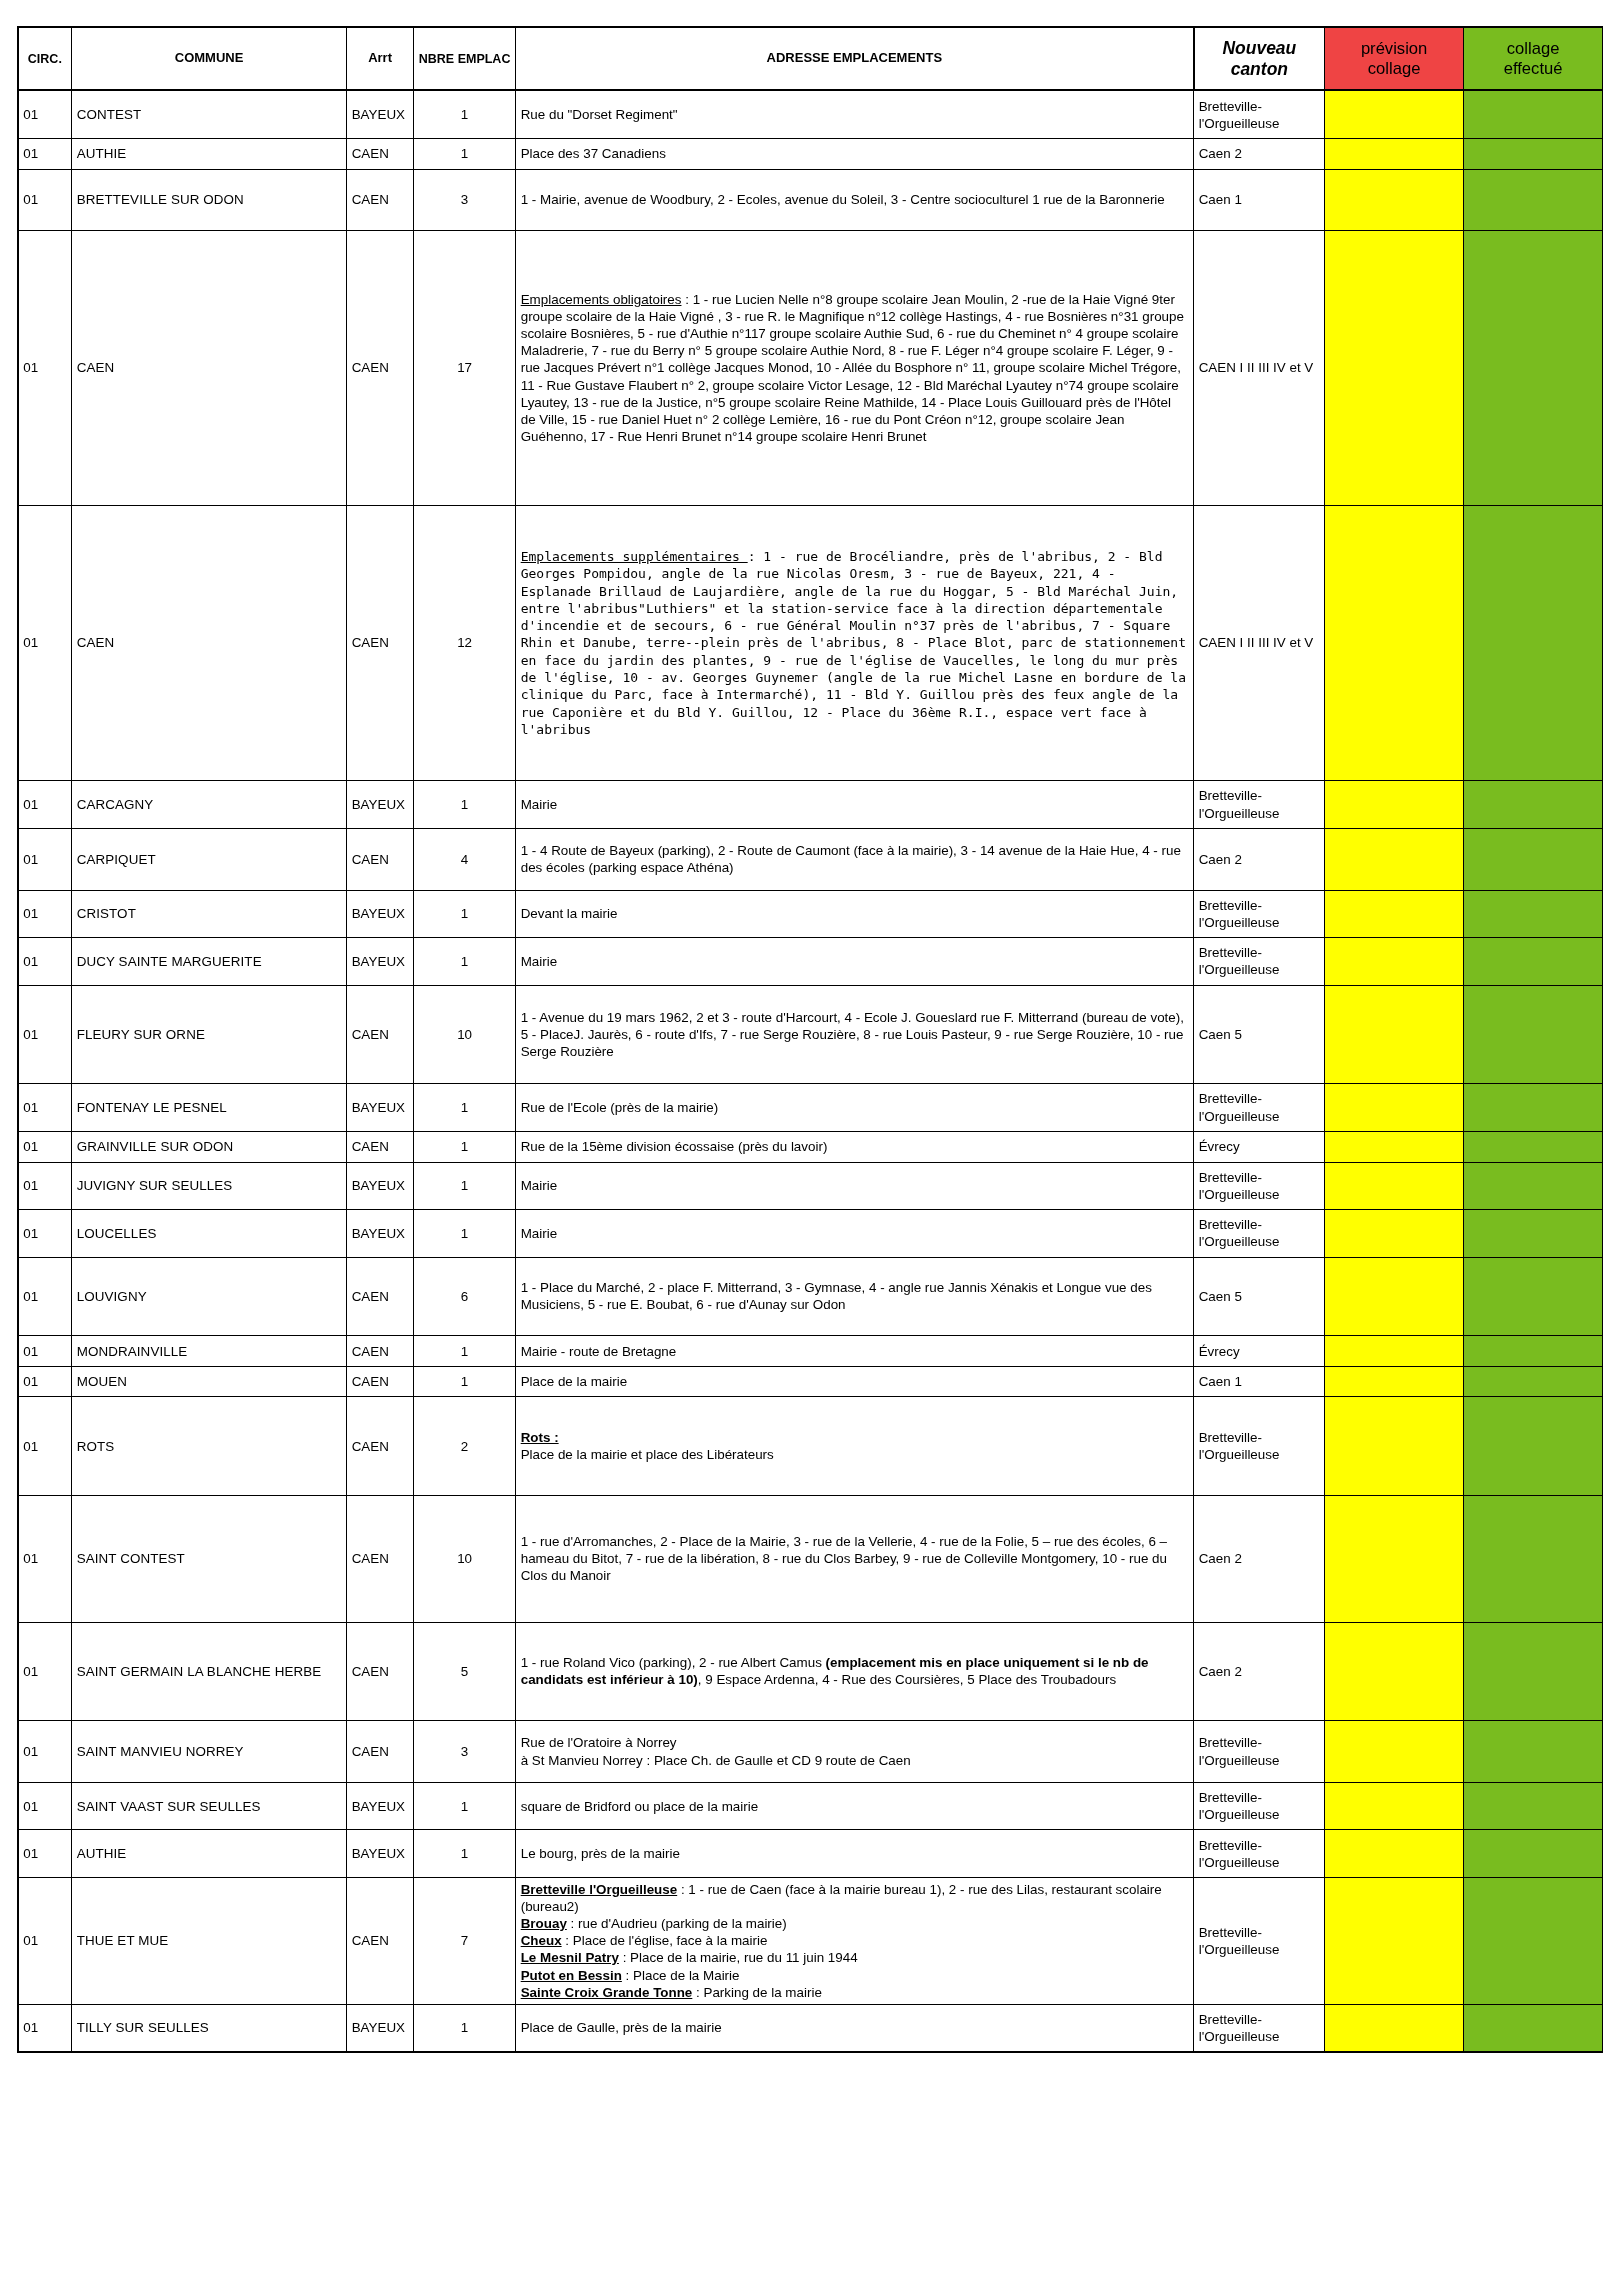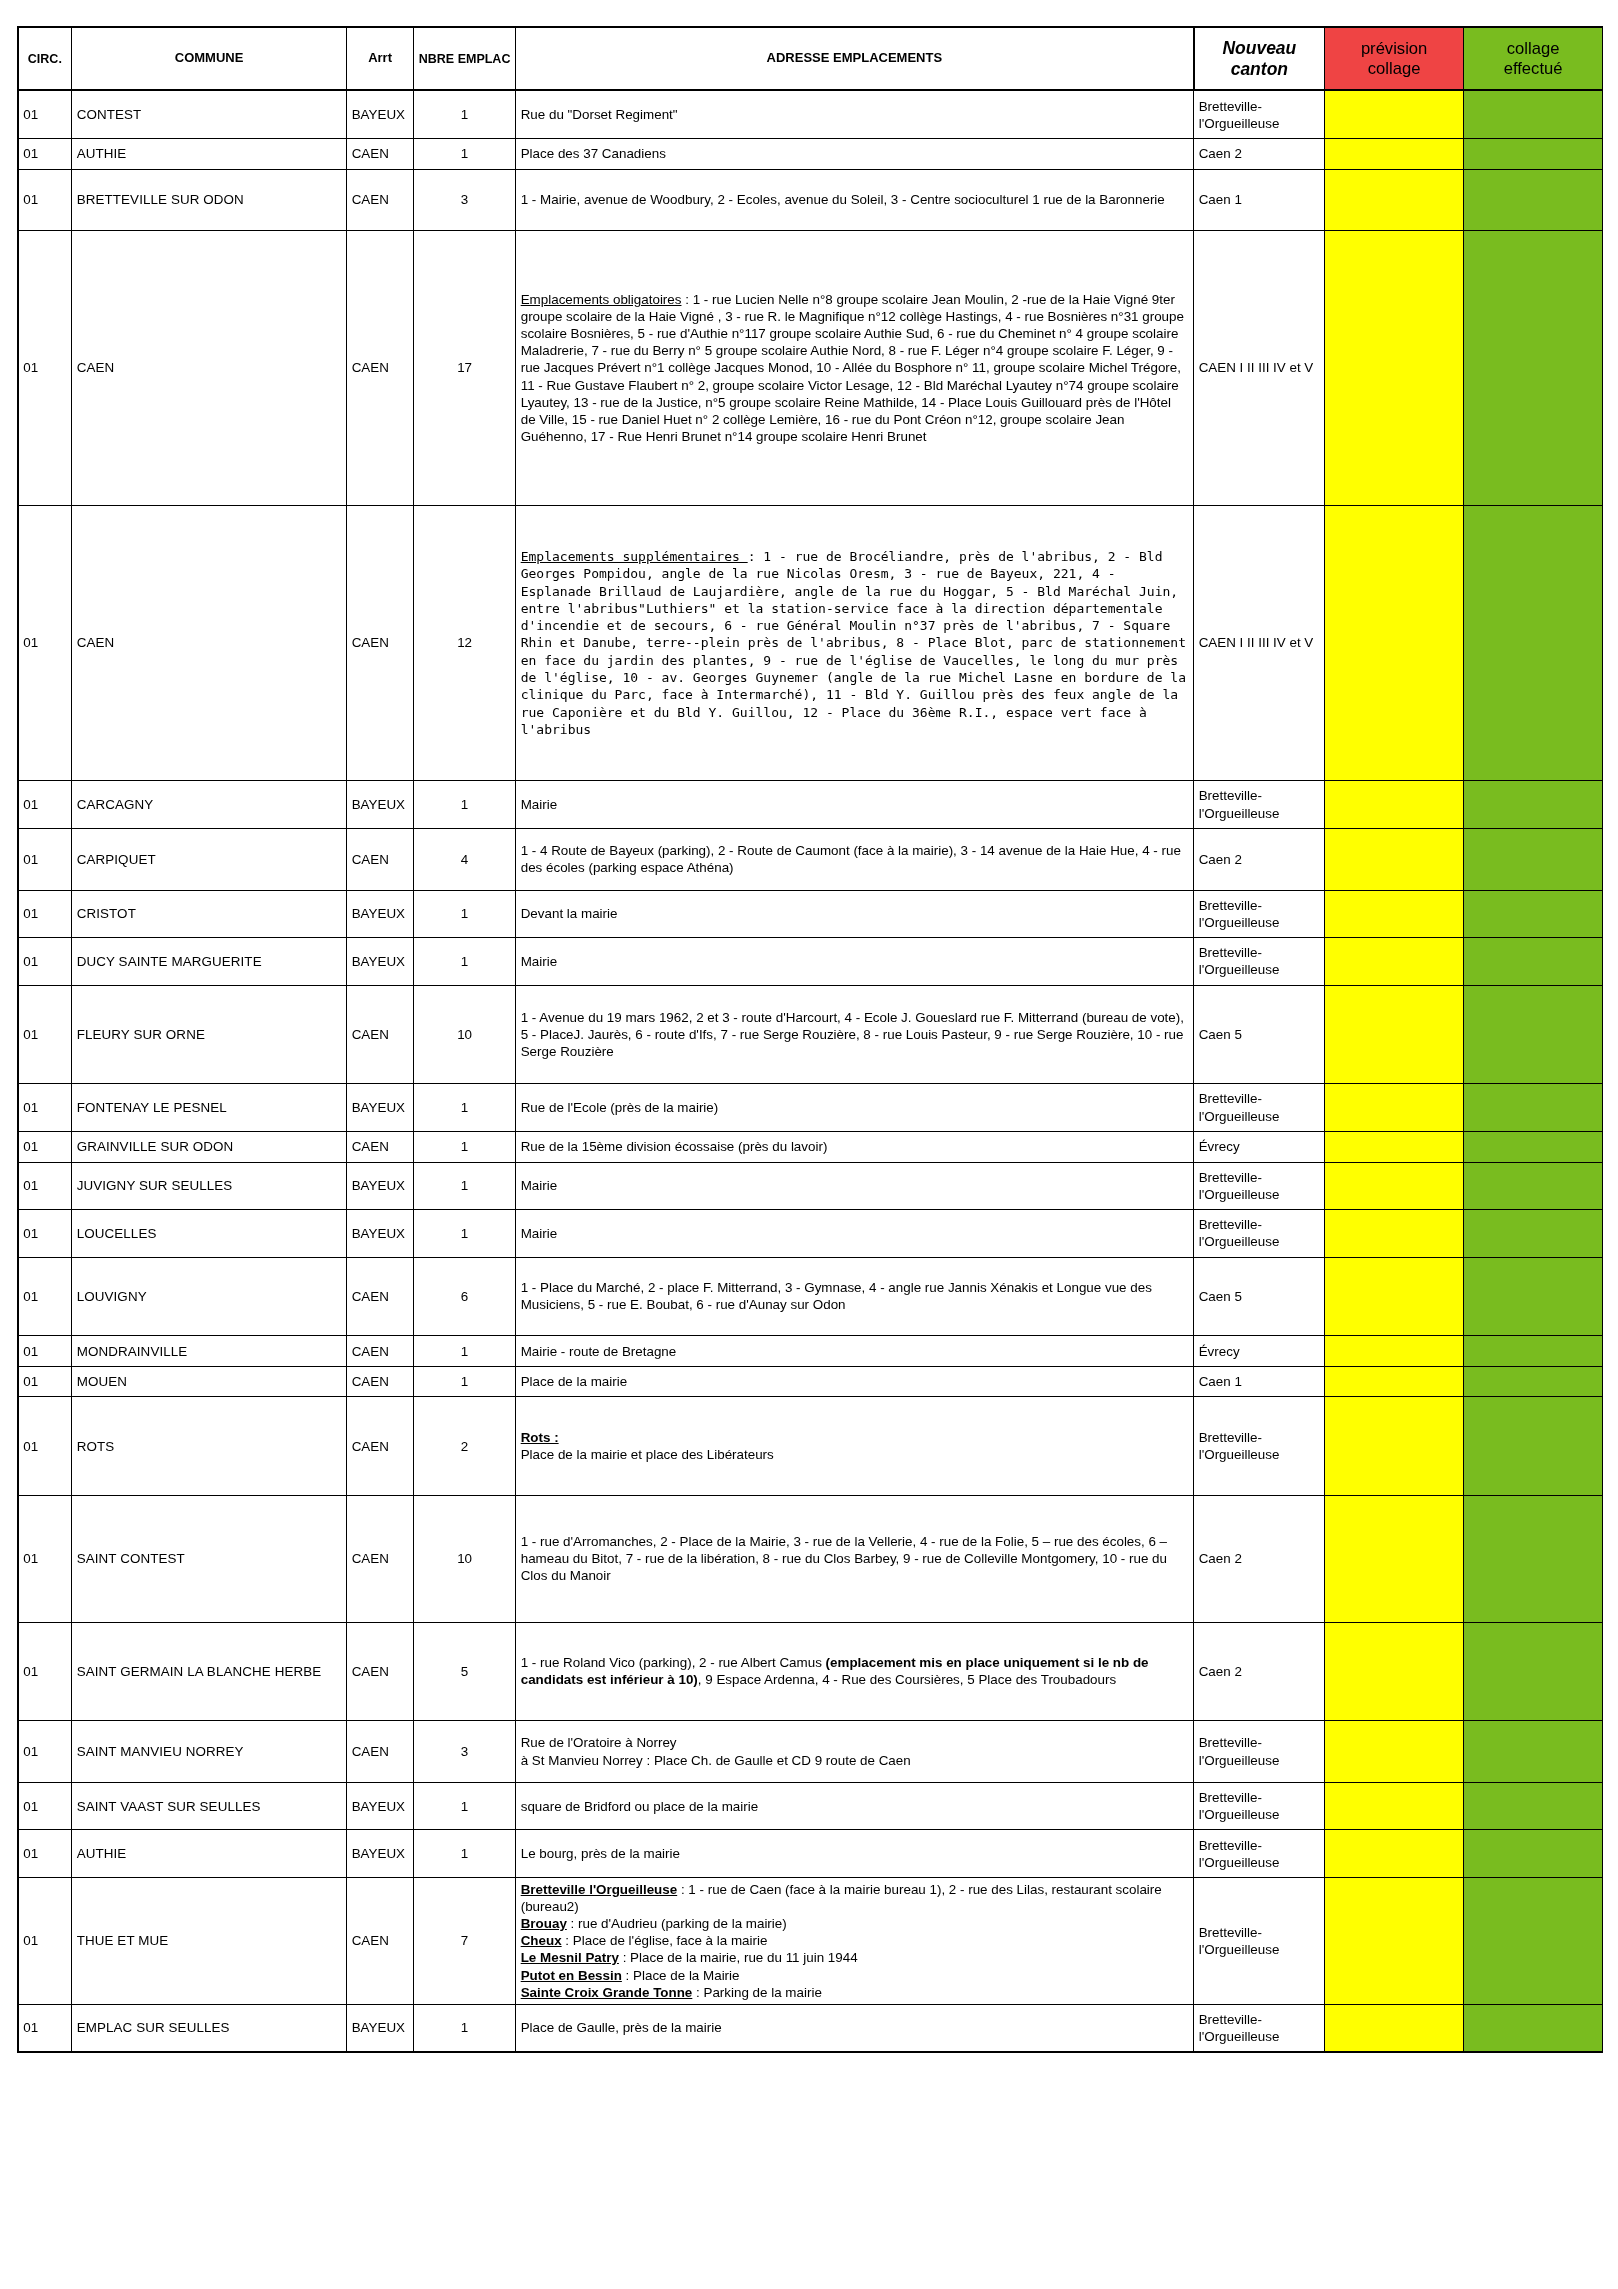--- a/index.html
+++ b/index.html
@@ -441,21 +441,21 @@
           <div><span class="bu">Putot en Bessin</span><span> : Place de la Mairie</span></div>
           <div><span class="bu">Sainte Croix Grande Tonne</span><span> : Parking de la mairie</span></div>
         </td>
         <td class="canton">Bretteville-l'Orgueilleuse</td>
         <td class="prev"></td>
         <td class="coll"></td>
       </tr>
 
       <tr class="r-h2 last">
         <td class="circ">01</td>
-        <td class="commune">EMPLAC SUR SEULLES</td>
+        <td class="commune">TILLY SUR SEULLES</td>
         <td class="arrt">BAYEUX</td>
         <td class="nbre">1</td>
         <td class="adr">Place de Gaulle, près de la mairie</td>
         <td class="canton">Bretteville-l'Orgueilleuse</td>
         <td class="prev"></td>
         <td class="coll"></td>
       </tr>
 
     </tbody>
   </table>

